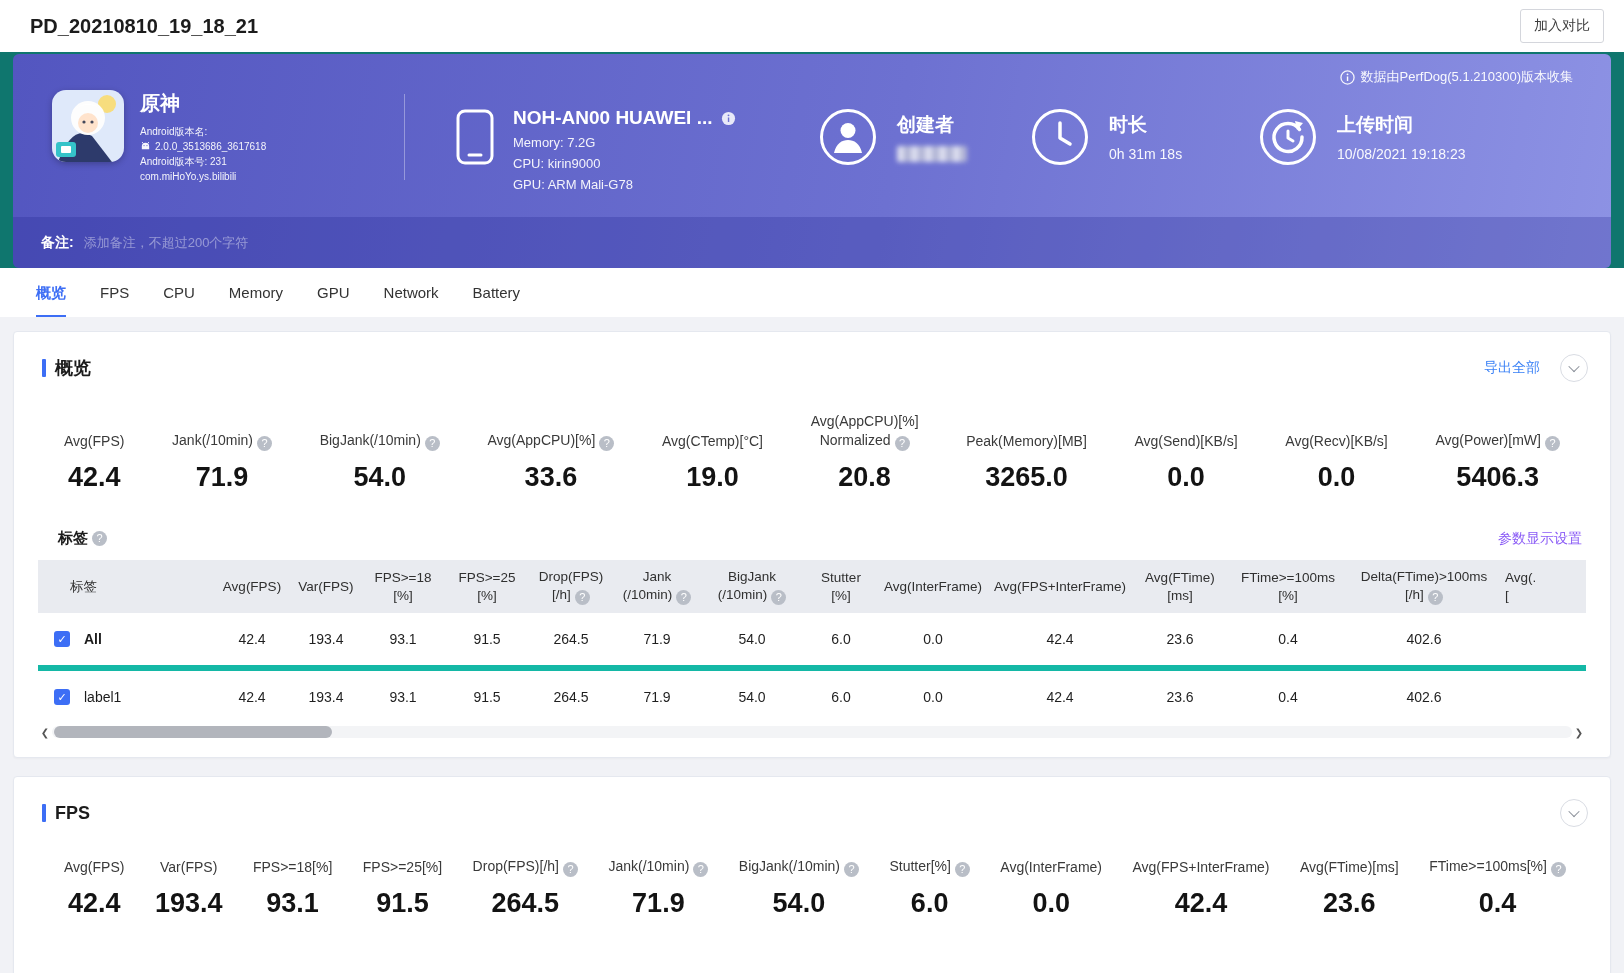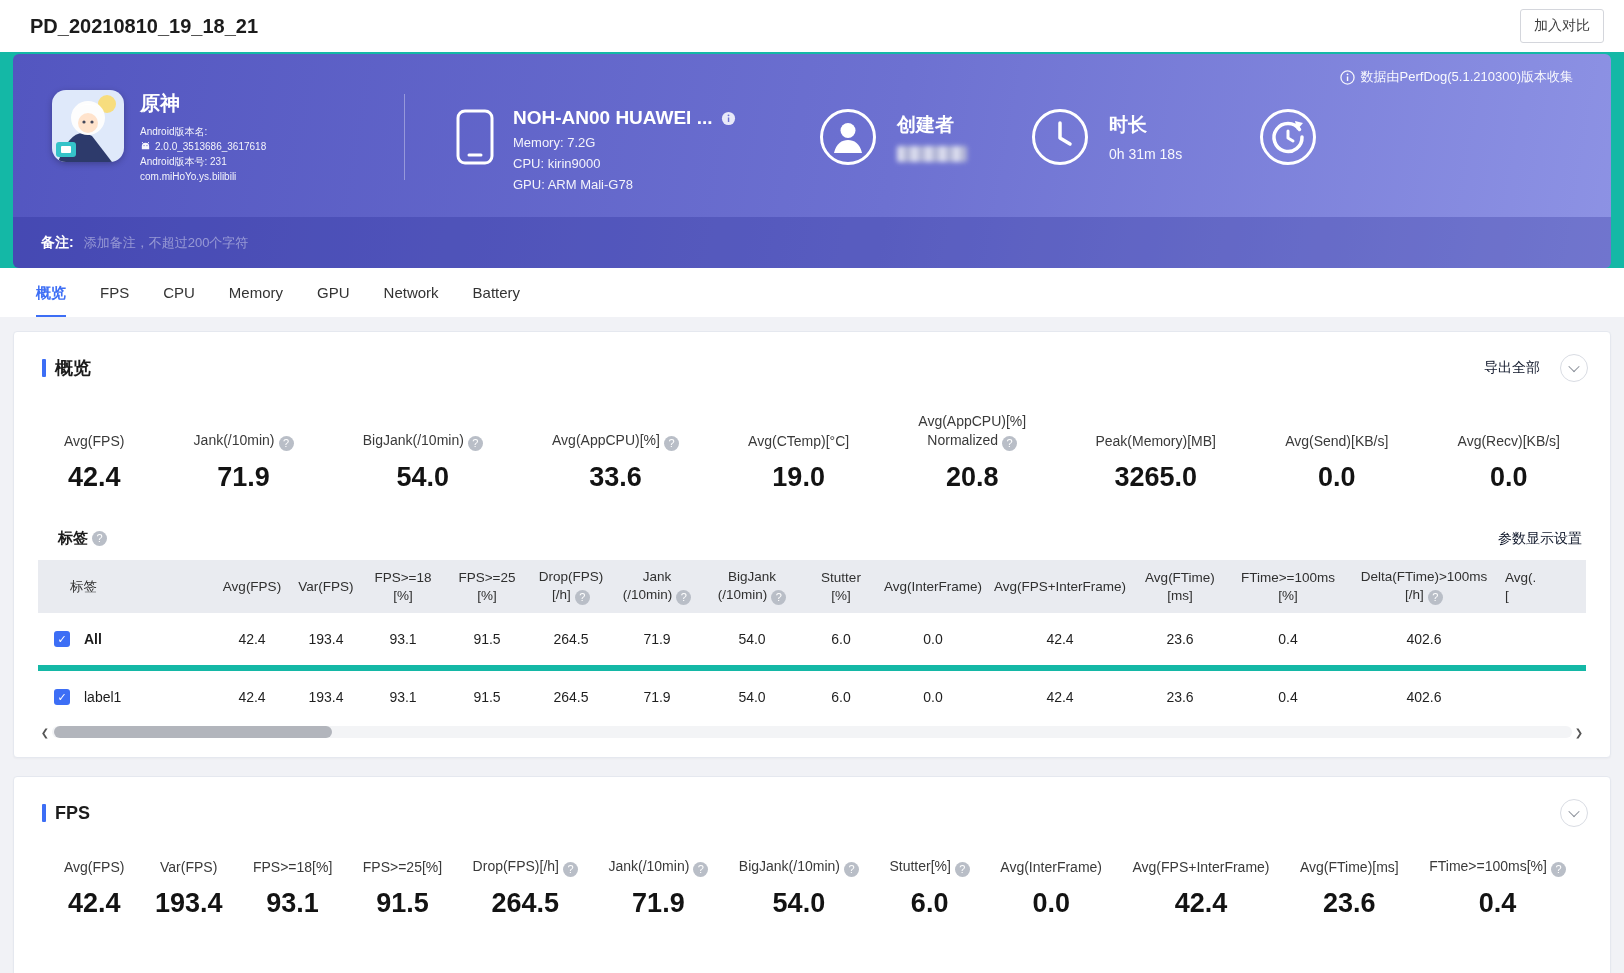--- a/index.html
+++ b/index.html
@@ -6,21 +6,21 @@
   html,body { width:1624px; }
   body {
     height:973px; overflow:hidden; background:#fff;
     font-family:"Liberation Sans", sans-serif; color:#262626;
   }
   
   .topbar { height:52px; display:flex; align-items:center; justify-content:space-between; padding:0 20px 0 30px; background:#fff; }
   .topbar .title { font-size:20px; font-weight:bold; color:#1c1c1c; }
   .compare-btn { border:1px solid #d4d6dc; background:#fff; border-radius:3px; padding:7px 13px; font-size:14px; color:#3c3c3c; cursor:pointer; }
   
-  .banner-wrap { padding:2px 13px 0; background:#14b8a6; }
+  .banner-wrap { padding:2px 13px 0; background:#0f766e; }
   .banner { border-radius:6px; overflow:hidden; background:linear-gradient(100deg,#5356c0 0%,#6d71d1 55%,#8d92e4 100%); color:#fff; position:relative; }
   .collect { position:absolute; top:14px; right:38px; font-size:13px; color:rgba(255,255,255,.95); display:flex; gap:6px; align-items:center; }
   .banner-main { display:flex; align-items:center; padding:24px 11px 22px; }
   .app-sec { display:flex; gap:16px; padding-left:28px; width:380px; flex:none; }
   .app-icon { width:72px; height:72px; border-radius:14px; position:relative; flex:none; overflow:hidden; box-shadow:0 2px 6px rgba(0,0,0,.25); }
   .app-badge { position:absolute; left:4px; bottom:5px; width:20px; height:15px; background:#35c3c9; border-radius:3px; display:flex; align-items:center; justify-content:center; }
   .app-badge i { display:block; width:10px; height:7px; background:#fff; border-radius:1px; }
   .app-name { font-size:20px; font-weight:bold; margin-bottom:7px; }
   .app-line { font-size:10px; color:rgba(255,255,255,.93); line-height:1.5; display:flex; align-items:center; gap:4px;text-align:center; }
   .vdivider { width:1px; height:86px; background:rgba(255,255,255,.35); flex:none; }
@@ -45,35 +45,35 @@
   
   .tabs { display:flex; gap:34px; padding:16px 36px 0; background:#fff; }
   .tab { font-size:15px; color:#333; padding-bottom:12px; cursor:pointer; }
   .tab.active { color:#3d6ef5; border-bottom:2px solid #3d6ef5; font-weight:bold; }
   
   .content { background:#f1f2f6; padding:14px 13px 0; }
   .card { background:#fff; border:1px solid #e5e8ef; border-radius:4px; box-shadow:0 1px 2px rgba(0,0,0,.03); margin-bottom:18px; }
   .card-head { display:flex; align-items:center; padding:22px 22px 0 28px; }
   .accent { width:4px; height:18px; background:#3d6ef5; border-radius:1px; margin-right:9px; flex:none; }
   .card-title { font-size:18px; font-weight:bold; color:#1c1c1c; flex:1; }
-  .export-link { color:#0f172a; font-size:14px; margin-right:20px; cursor:pointer; }
+  .export-link { color:#3b82f6; font-size:14px; margin-right:20px; cursor:pointer; }
   .collapse-btn { width:28px; height:28px; border-radius:50%; border:1px solid #d9dce3; background:#fff; display:flex; align-items:center; justify-content:center; cursor:pointer; flex:none; }
   .caret { width:8px; height:8px; border-right:1.6px solid #8a8f99; border-bottom:1.6px solid #8a8f99; transform:rotate(45deg) translate(-1px,-1px); }
   
   .metrics { display:flex; justify-content:space-between; align-items:flex-end; padding:30px 50px 6px; }
   .metric { text-align:center; }
   .m-line { font-size:14px; color:#3a3a3a; line-height:19px; }
   .m-value { font-size:27px; font-weight:bold; color:#131313; margin-top:11px; }
   .help { display:inline-block; width:15px; height:15px; border-radius:50%; background:#b9bec7; color:#fff;
     font-size:11px; line-height:15px; text-align:center; margin-left:4px; vertical-align:-2px; cursor:pointer; }
   .help::after { content:"?"; }
   
   .labels-head { display:flex; align-items:center; padding:30px 28px 12px 44px; }
   .labels-title { font-size:15px; font-weight:bold; color:#1c1c1c; }
-  .settings-link { margin-left:auto; color:#0f172a; font-size:14px; cursor:pointer; }
+  .settings-link { margin-left:auto; color:#8b5cf6; font-size:14px; cursor:pointer; }
   
   .table-wrap { margin:0 24px; overflow:hidden; }
   table { border-collapse:collapse; table-layout:fixed; width:1561px; }
   thead th { background:#e9ebf0; font-weight:normal; font-size:13.5px; color:#303030; padding:8px 2px; text-align:center; vertical-align:middle; height:48px; }
   .th-line { line-height:18px; }
   .th-cut { text-align:left; padding-left:6px; }
   tbody td { font-size:14px; color:#1f1f1f; text-align:center; padding:18px 2px; border-bottom:6px solid #14b8a6; }
   tbody tr:last-child td { border-bottom:none; }
   .label-cell { display:flex; align-items:center; gap:14px; padding-left:14px; }
   .row-label { font-size:14px; color:#1c1c1c; }
@@ -190,20 +190,24 @@
         </div>
       </div>
 
       <div class="info-sec upload-sec">
         <svg class="circle-icon" width="58" height="58" viewBox="0 0 58 58">
           <circle cx="29" cy="29" r="26.5" fill="none" stroke="#fff" stroke-width="3"></circle>
           <path d="M40.5 21.5 A14 14 0 1 0 43 29" fill="none" stroke="#fff" stroke-width="3.5" stroke-linecap="round"></path>
           <polygon points="36,13 44,15 38,22" fill="#fff"></polygon>
           <path d="M29 23v7l5 3" fill="none" stroke="#fff" stroke-width="3" stroke-linecap="round" stroke-linejoin="round"></path>
         </svg>
+        <div>
+          <div class="info-label">上传时间</div>
+          <div class="info-value">10/08/2021 19:18:23</div>
+        </div>
       </div>
 
     </div>
 
     <div class="note-bar">
       <span class="note-label">备注:</span>
       <div class="note-input">
         <span class="note-placeholder">添加备注，不超过200个字符</span>
       </div>
     </div>
@@ -262,20 +266,24 @@
         <div class="m-line"><span>Peak(Memory)[MB]</span></div>
         <div class="m-value">3265.0</div>
       </div>
       <div class="metric">
         <div class="m-line"><span>Avg(Send)[KB/s]</span></div>
         <div class="m-value">0.0</div>
       </div>
       <div class="metric">
         <div class="m-line"><span>Avg(Recv)[KB/s]</span></div>
         <div class="m-value">0.0</div>
+      </div>
+      <div class="metric">
+        <div class="m-line"><span>Avg(Power)[mW]</span><span class="help"></span></div>
+        <div class="m-value">5406.3</div>
       </div>
     </div>
 
     <div class="labels-head">
       <span class="labels-title">标签</span>
       <span class="help"></span>
       <span class="settings-link">参数显示设置</span>
     </div>
 
     <div class="table-wrap">

